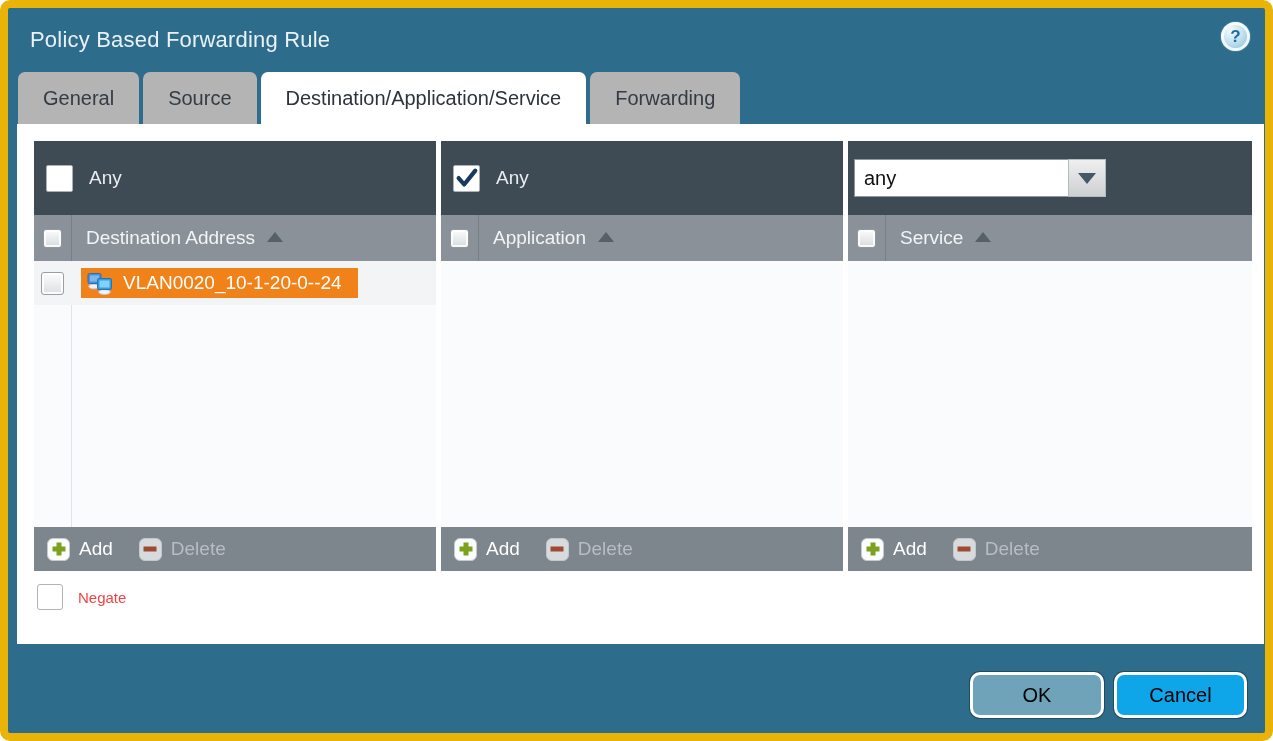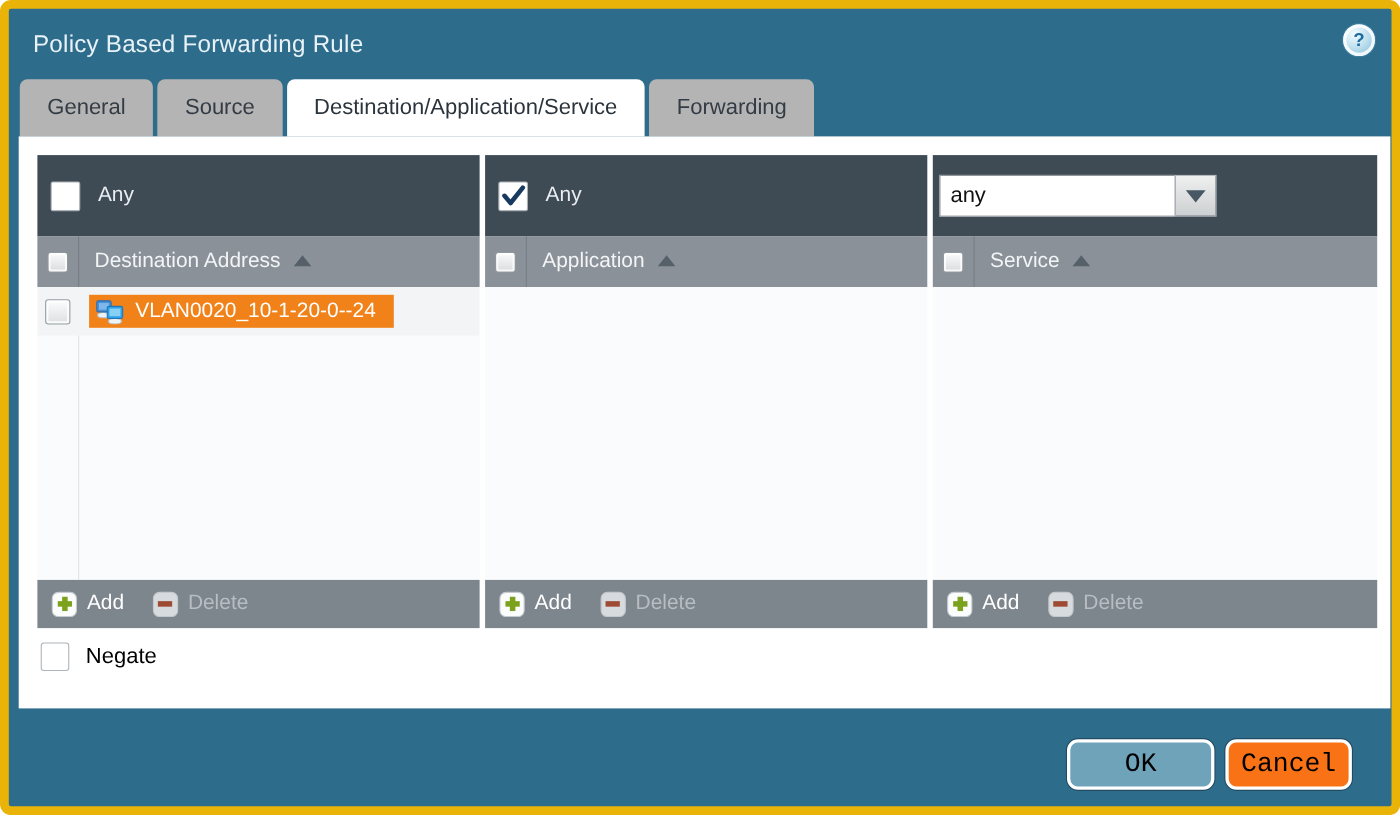--- a/index.html
+++ b/index.html
@@ -68,27 +68,27 @@
   .dropdown{display:flex;align-items:stretch;height:38px;margin-left:-6px;cursor:pointer;}
   .ddvalue{width:214px;background:#ffffff;display:flex;align-items:center;padding-left:9px;
     font-size:20px;color:#101010;border:1px solid #8f969c;border-right:none;box-sizing:border-box;}
   .ddbtn{width:38px;background:linear-gradient(#efefef,#cdd0d2);border:1px solid #b5babd;
     display:flex;align-items:center;justify-content:center;box-sizing:border-box;}
   .tri-down{width:0;height:0;border-left:9px solid transparent;border-right:9px solid transparent;border-top:11px solid #475763;}
 
   
   .negate{position:absolute;left:20px;top:460px;display:flex;align-items:center;gap:15px;}
   .cb-negate{width:26px;height:26px;background:#ffffff;border:1px solid #aeb4b9;border-radius:3px;box-sizing:border-box;cursor:pointer;}
-  .negatelabel{font-size:20px;color:#000000;}
-
-  
-  .btn{position:absolute;height:46px;border:3px solid #ffffff;border-radius:10px;font-size:24px;color:#000;
-    font-family:Liberation Mono, monospace;cursor:pointer;box-shadow:0 0 0 1px rgba(0,0,0,.3);}
+  .negatelabel{font-size:15px;color:#ef4444;}
+
+  
+  .btn{position:absolute;height:46px;border:3px solid #ffffff;border-radius:10px;font-size:20px;color:#000;
+    font-family:Liberation Sans, sans-serif;cursor:pointer;box-shadow:0 0 0 1px rgba(0,0,0,.3);}
   .okbtn{left:962px;top:664px;width:134px;background:#6ea3ba;}
-  .cancelbtn{left:1106px;top:664px;width:115px;background:#f97316;}
+  .cancelbtn{left:1106px;top:664px;width:133px;background:#0ea5e9;}
 
   .vlan-icon{flex:none;}
 </style>
 </head>
 <body>
 
 <div class="dialog">
 
   <span class="title">Policy Based Forwarding Rule</span>
   <div class="help">

